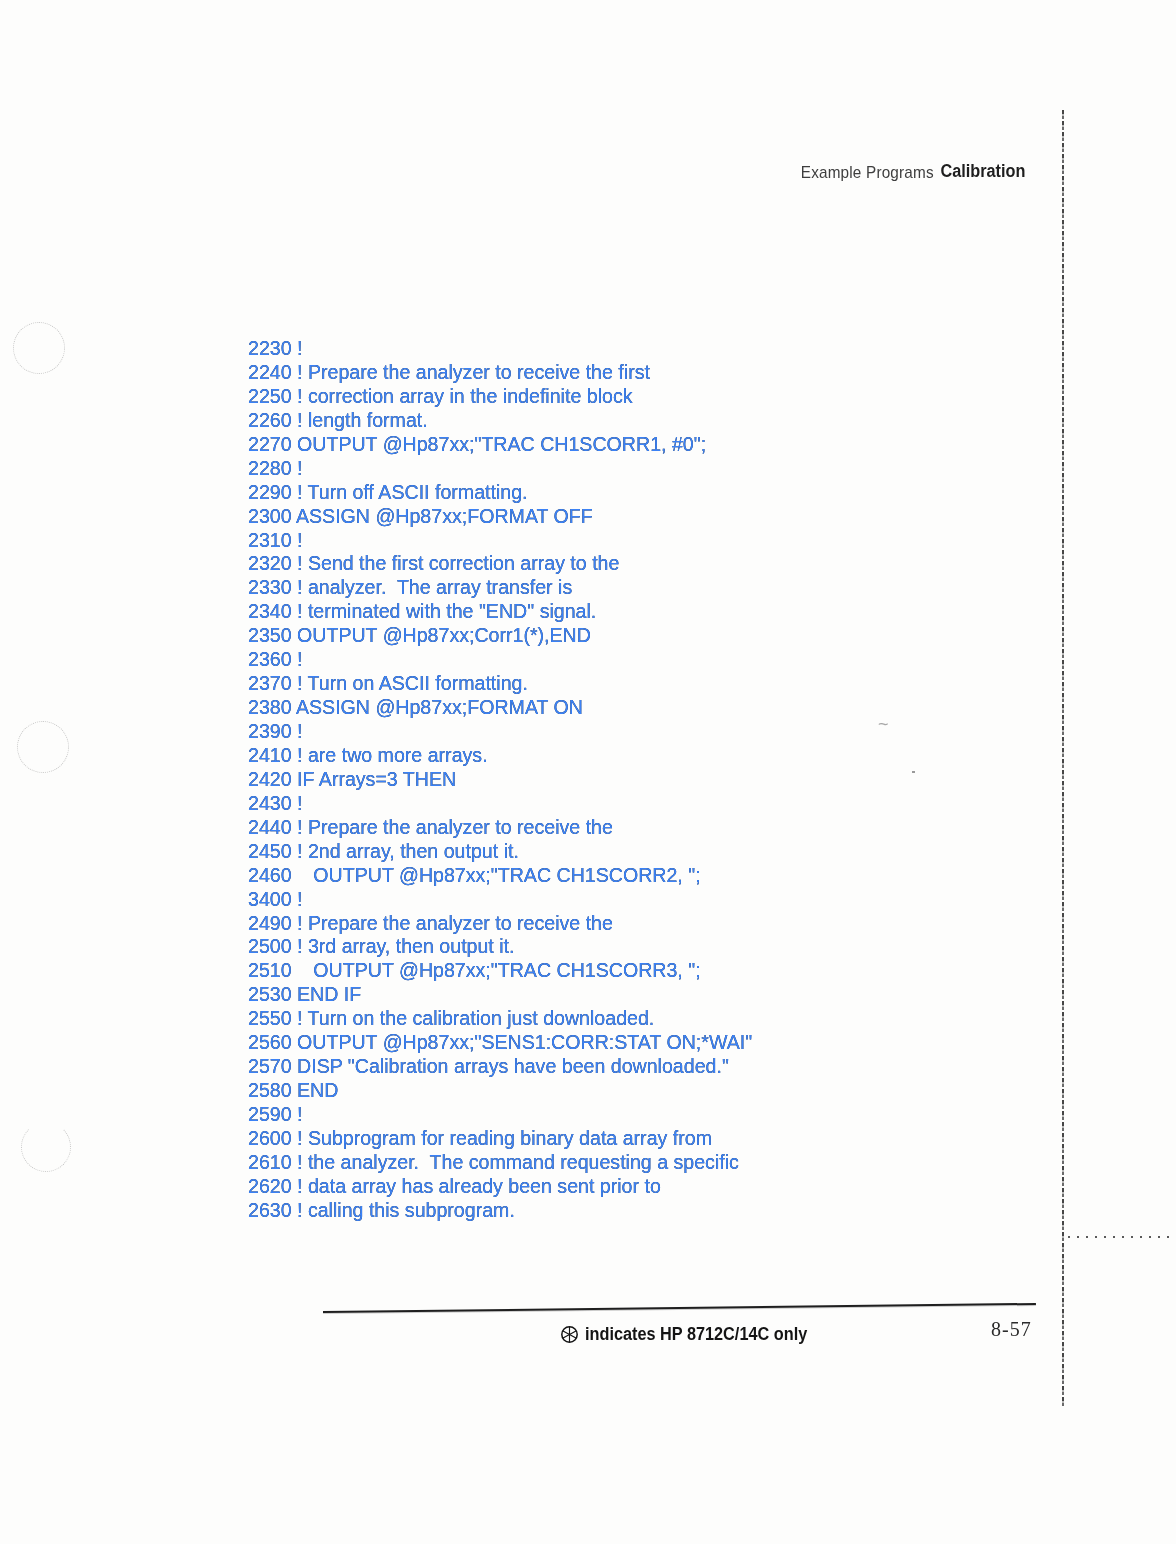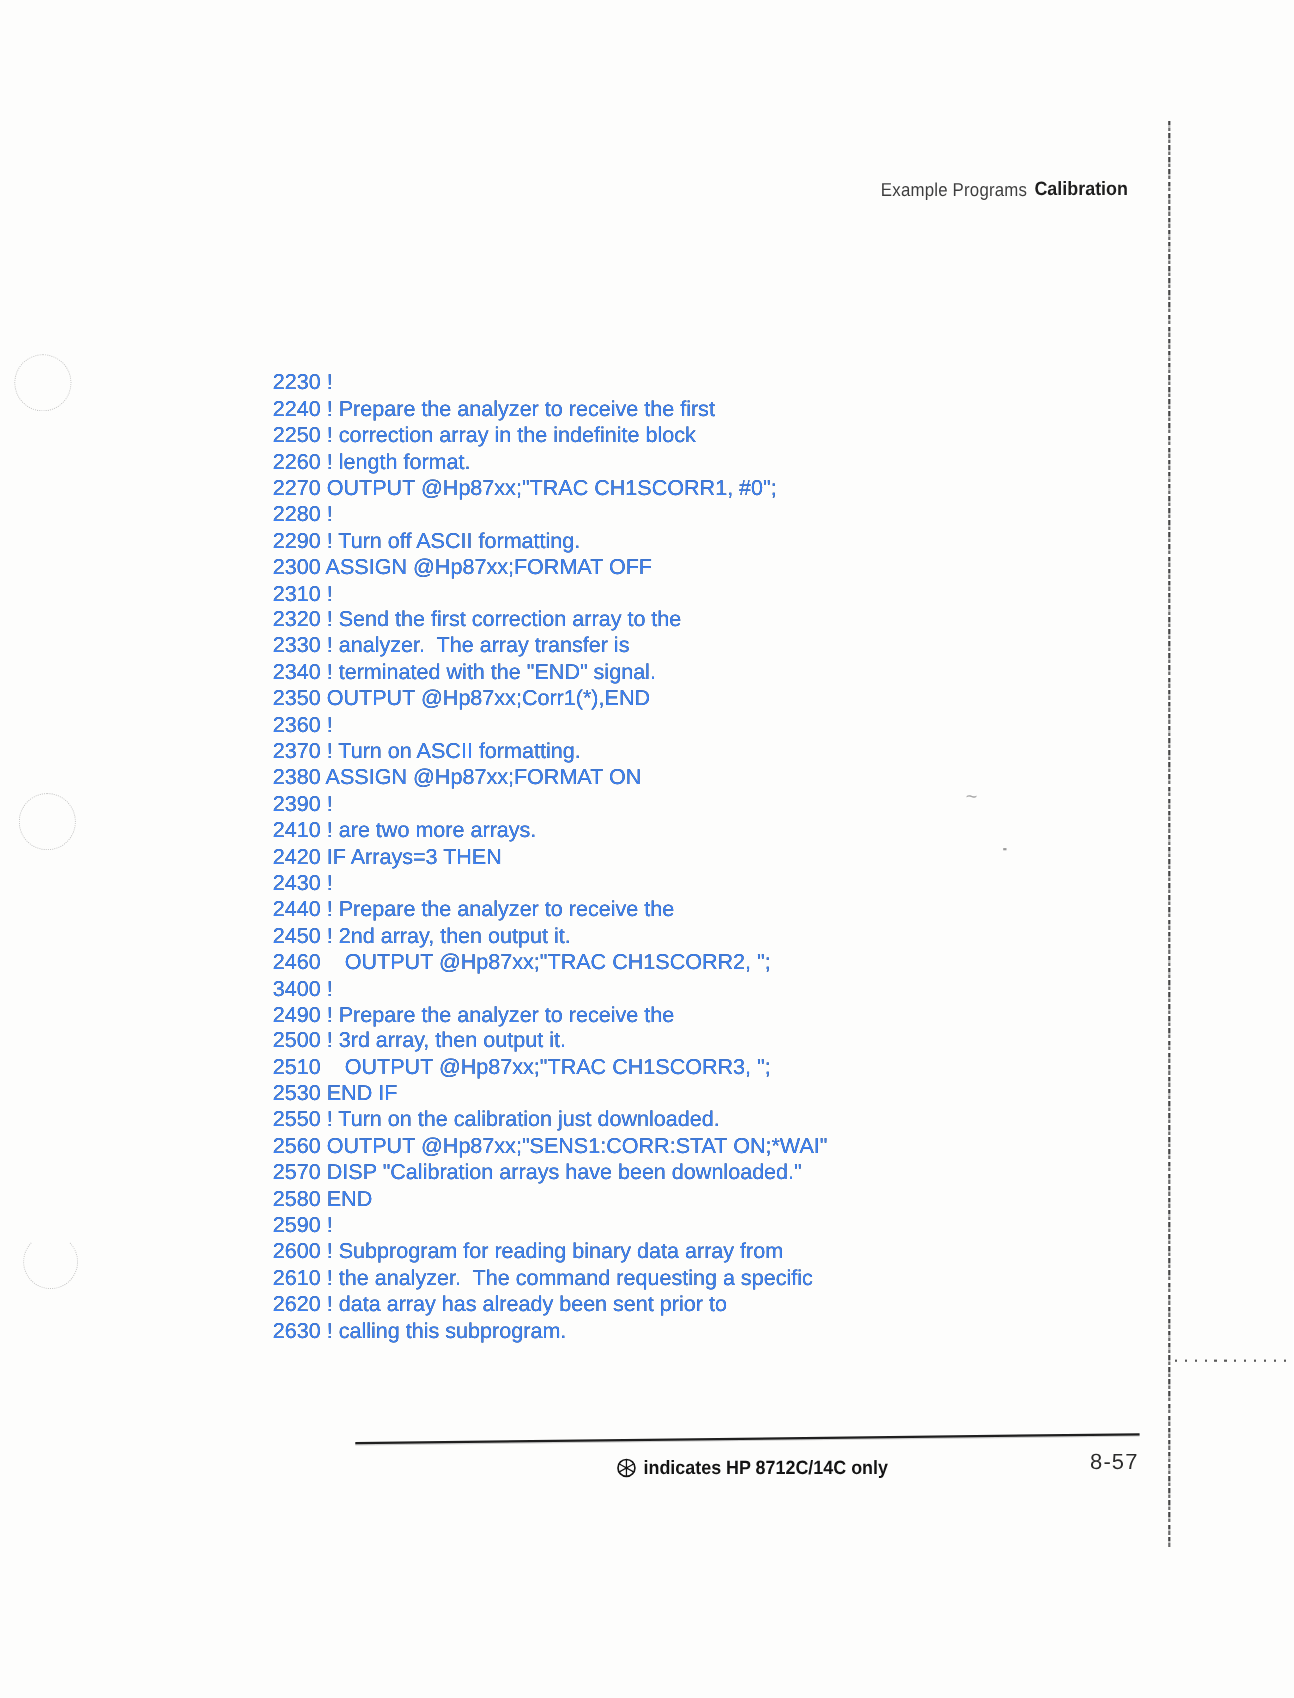--- a/index.html
+++ b/index.html
@@ -108,21 +108,21 @@
     color: #141414;
     transform: scaleX(0.93);
     transform-origin: left center;
     white-space: nowrap;
     letter-spacing: 0px;
   }
   .page-number {
     position: absolute;
     left: 991px;
     top: 1318px;
-    font-family: Liberation Sans, sans-serif;
+    font-family: Liberation Serif, serif;
     font-size: 20px;
     color: #2b2b2b;
     letter-spacing: 1px;
   }
 
   
   .ghost-circle {
     position: absolute;
     border: 1px dotted #9c9c9c;
     border-radius: 50%;

